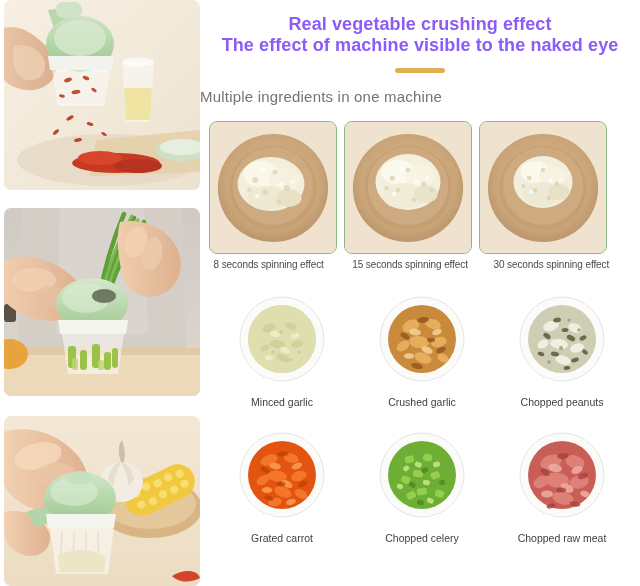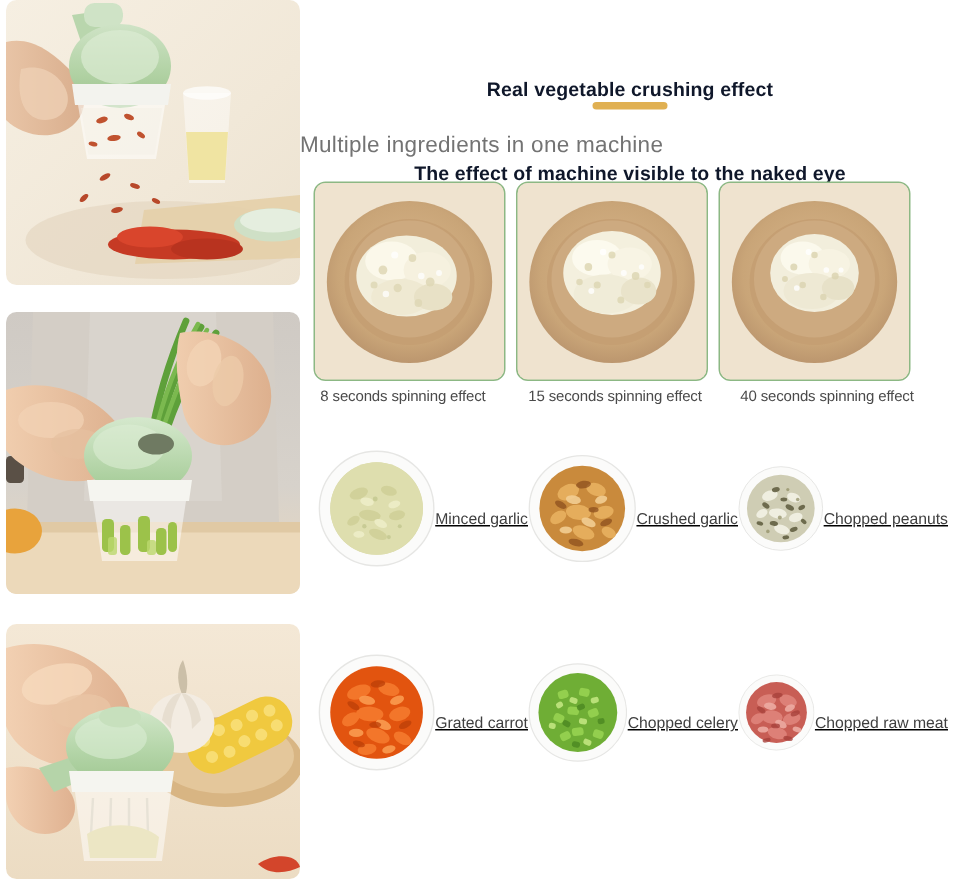--- a/index.html
+++ b/index.html
@@ -53,26 +53,25 @@
   }
 
   .heading-block {
     position: absolute;
     left: 0;
     top: 14px;
     width: 440px;
     text-align: center;
   }
   .heading-line {
-    font-size: 13px;
+    font-size: 18px;
     font-weight: bold;
-    color: #0f172a;
+    color: #8b5cf6;
     line-height: 21px;
     letter-spacing: 0.1px;
-    margin-top: 35px;
   }
 
   .gold-divider {
     position: absolute;
     left: 50%;
     transform: translateX(-50%);
     top: 68px;
     width: 50px;
     height: 5px;
     border-radius: 3px;
@@ -132,23 +131,22 @@
     left: 12px;
     width: 420px;
     display: flex;
   }
   #ing-row-1 { top: 296px; }
   #ing-row-2 { top: 432px; }
 
   .ingredient-cell {
     width: 140px;
     display: flex;
-    flex-direction: row;
+    flex-direction: column;
     align-items: center;
-    text-decoration: underline;
   }
   .bowl {
     width: 86px;
     height: 86px;
     border-radius: 50%;
   }
   .bowl svg { display: block; width: 100%; height: 100%; }
 
   .ingredient-label {
     margin-top: 14px;
@@ -499,21 +497,21 @@
             <circle cx="52" cy="70" r="1.9"></circle>
               <circle cx="82" cy="58" r="1.7"></circle>
           </g>
         </svg>
       </div>
     </div>
 
     <div class="panel-captions">
       <div class="panel-caption">8 seconds spinning effect</div>
       <div class="panel-caption">15 seconds spinning effect</div>
-      <div class="panel-caption">40 seconds spinning effect</div>
+      <div class="panel-caption">30 seconds spinning effect</div>
     </div>
 
     <div class="ingredient-row" id="ing-row-1">
 
       <div class="ingredient-cell">
         <div class="bowl">
           <svg viewBox="0 0 86 86">
             <circle cx="43" cy="43" r="42" fill="#fbfbfa"></circle>
             <circle cx="43" cy="43" r="42" fill="none" stroke="#e6e6e4" stroke-width="1"></circle>
             <circle cx="43" cy="43" r="34" fill="#d9d9a8"></circle>

